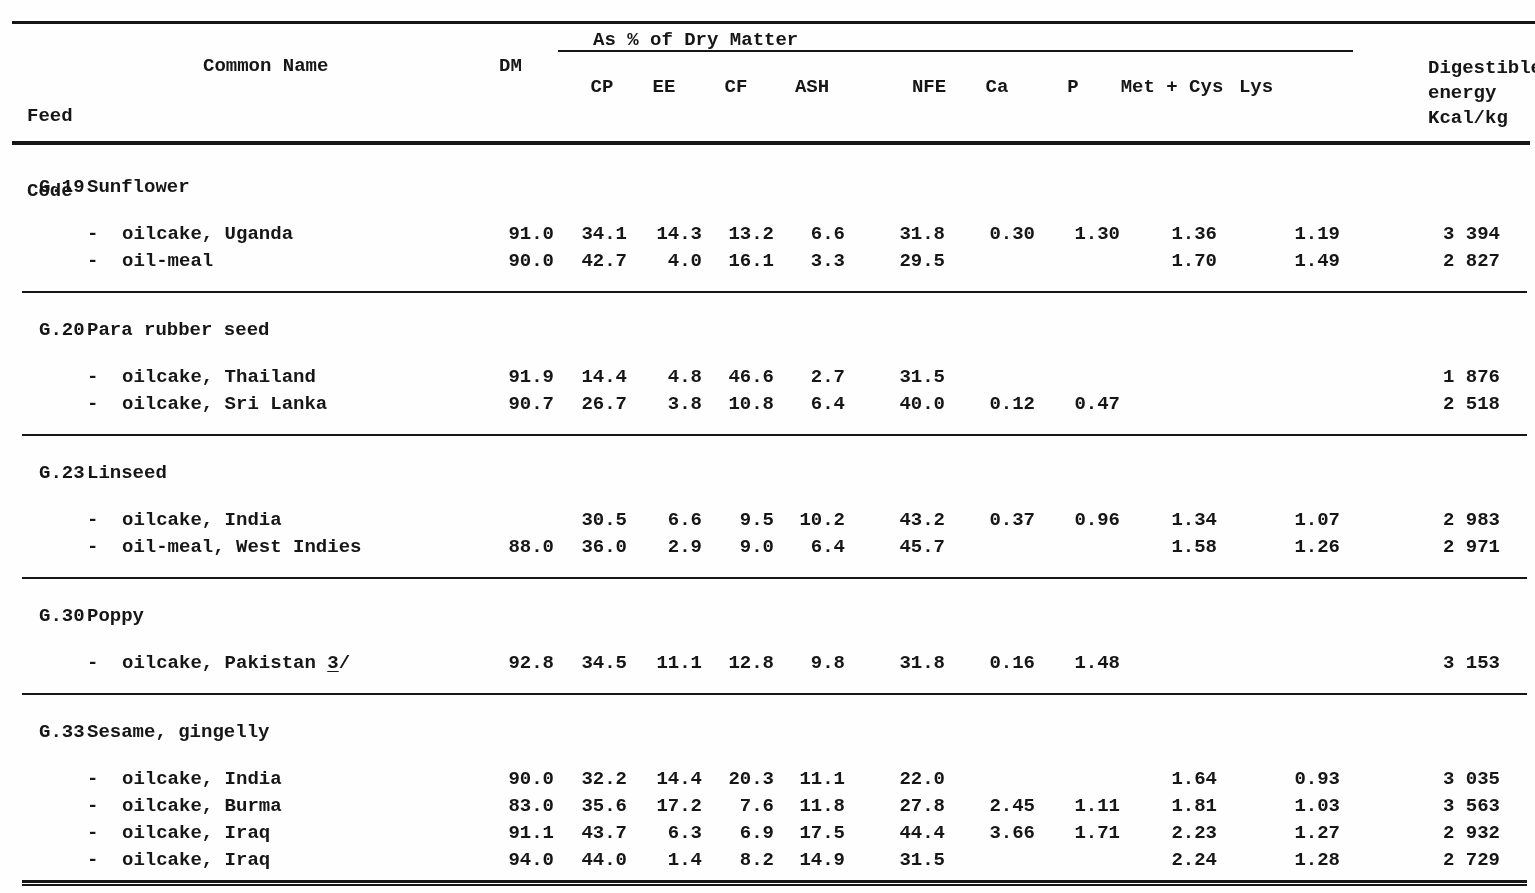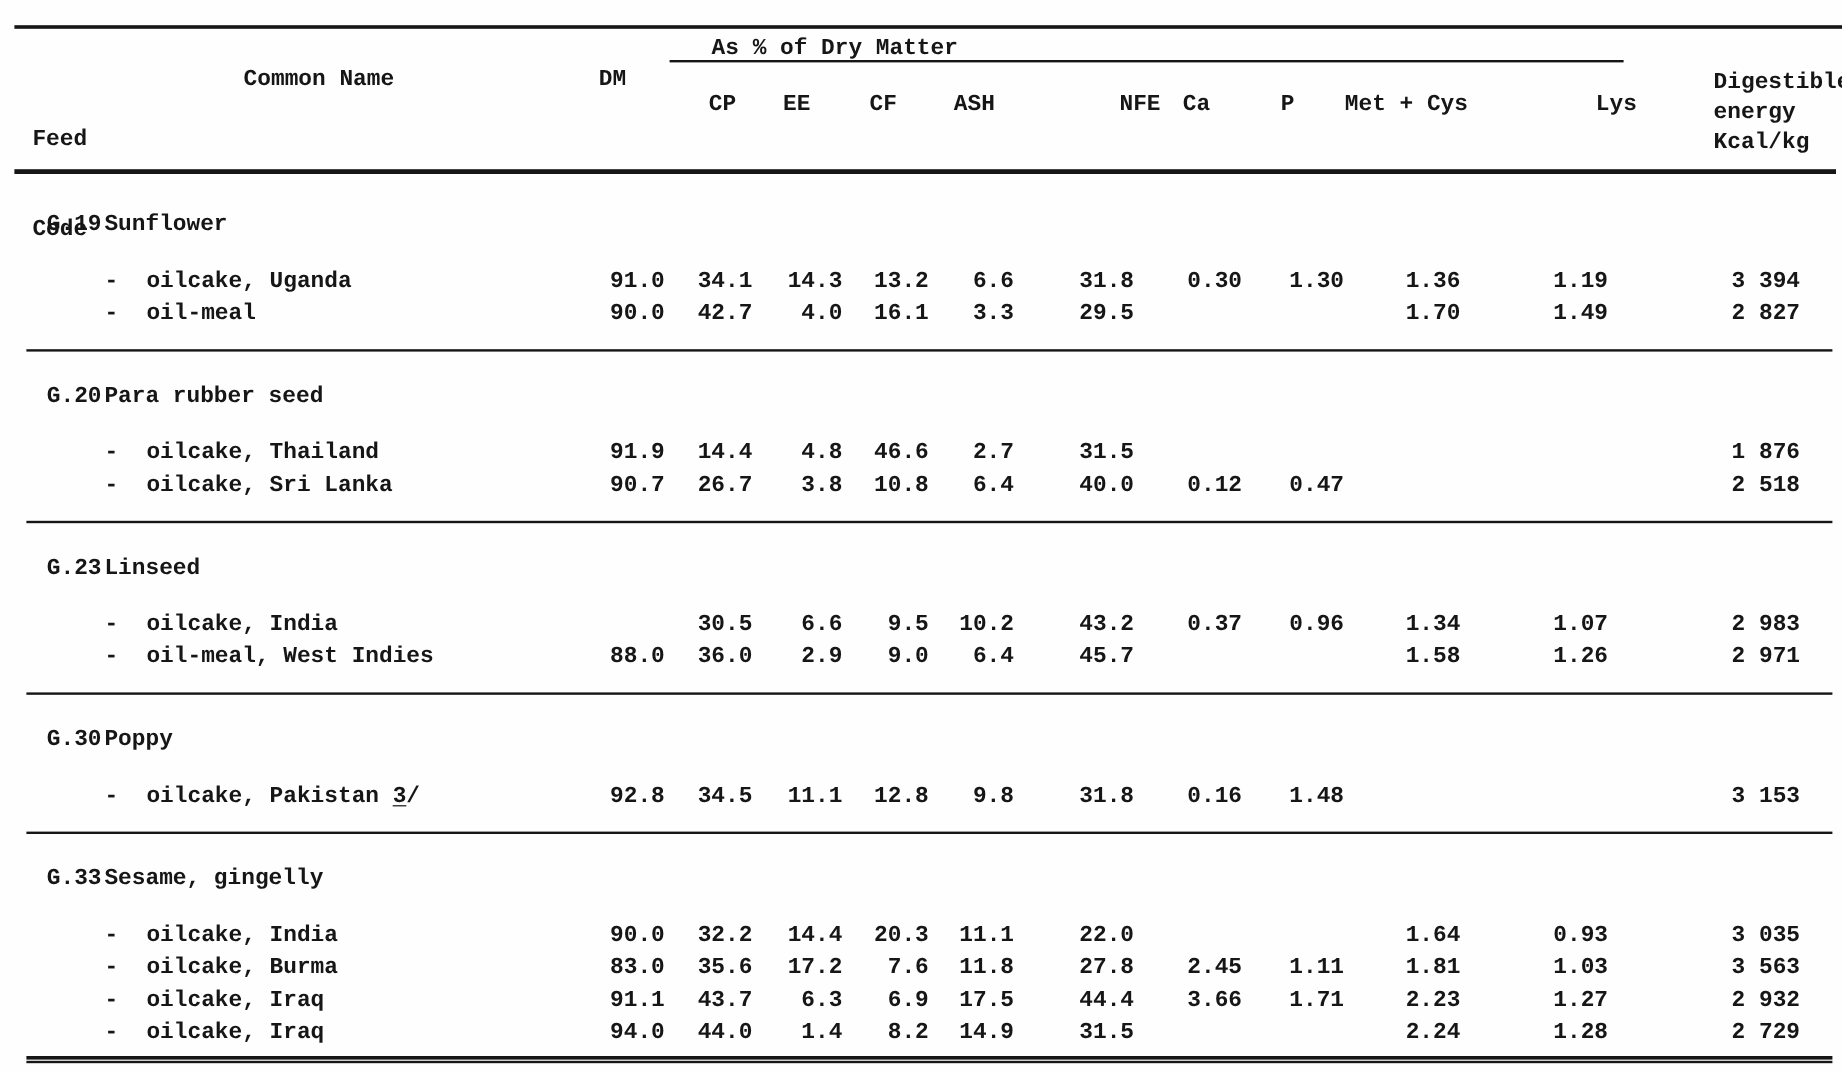--- a/index.html
+++ b/index.html
@@ -57,25 +57,25 @@
     <div class="h-abs" style="left:499px;top:54px;text-align:right;">DM</div>
 
     <div class="spanner-label">As % of Dry Matter</div>
     <div class="spanner-line"></div>
 
     <div id="col-heads">
         <div class="col-head" style="left: 568px; margin-left: 34px;">CP</div>
         <div class="col-head" style="left: 664px;">EE</div>
         <div class="col-head" style="left: 736px;">CF</div>
         <div class="col-head" style="left: 812px;">ASH</div>
-        <div class="col-head" style="left: 929px; margin-left: 21px;">NFE</div>
+        <div class="col-head" style="left: 929px;">NFE</div>
         <div class="col-head" style="left: 997px;">Ca</div>
         <div class="col-head" style="left: 1073px;">P</div>
         <div class="col-head" style="left: 1172px;">Met + Cys</div>
-        <div class="col-head" style="left: 1347px;">Lys</div>
+        <div class="col-head" style="left: 1256px;">Lys</div>
       </div>
 
     <div class="energy-head">
       <div>Digestible</div>
       <div>energy</div>
       <div>Kcal/kg</div>
     </div>
 
     <div class="rule-header-bottom"></div>
   </div>

